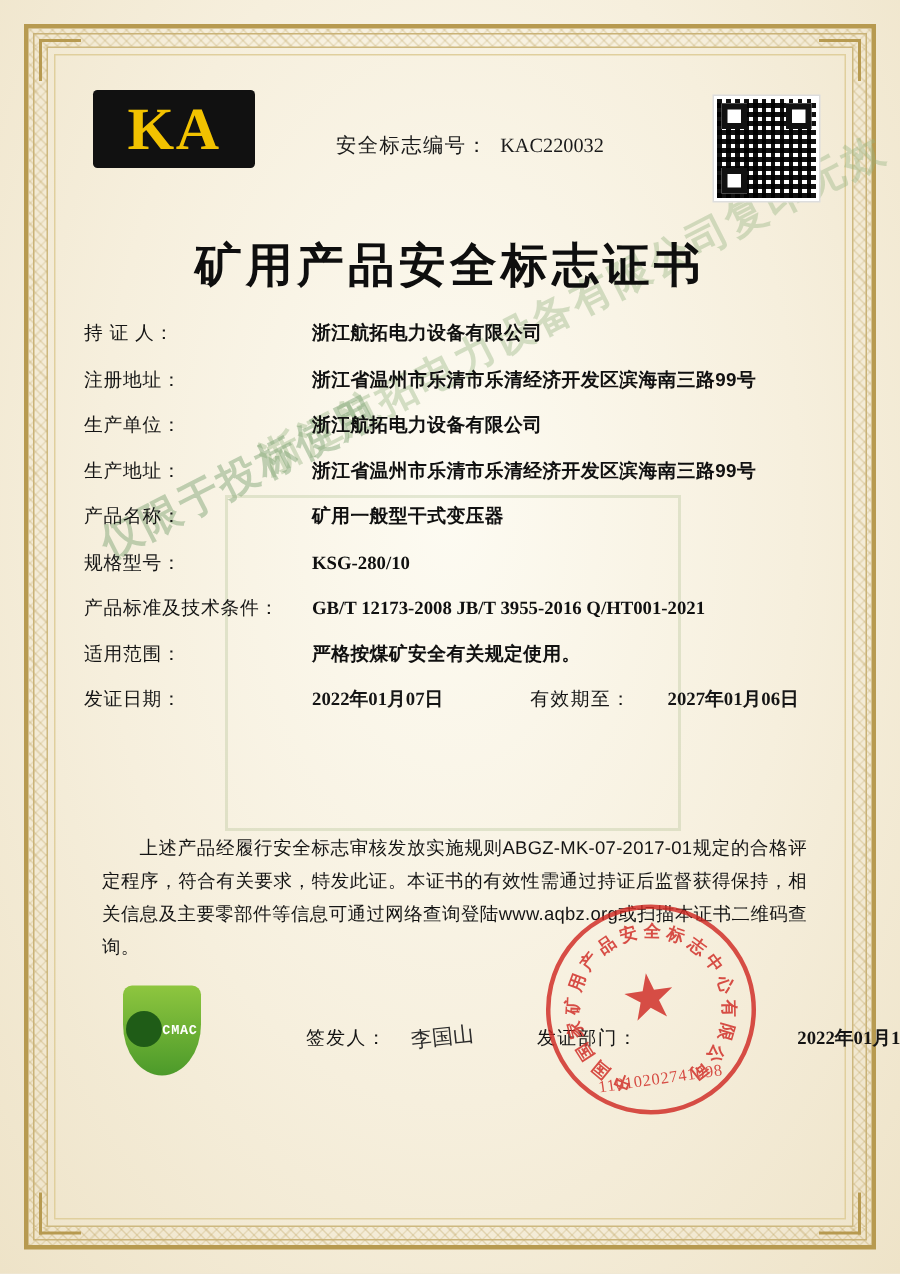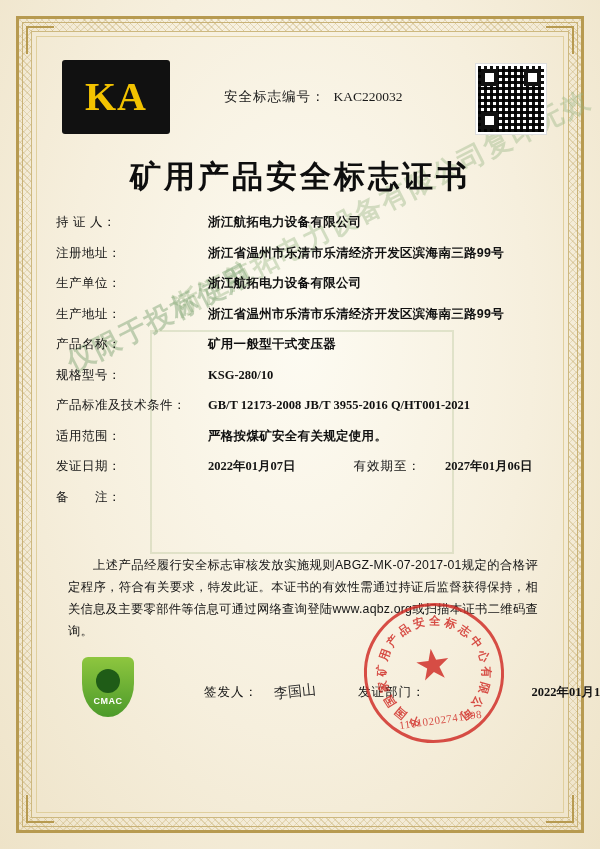--- a/index.html
+++ b/index.html
@@ -76,21 +76,21 @@
 
   .content {
     position: absolute;
     left: 44px; top: 46px; right: 44px; bottom: 44px;
   }
 
   
   .logo {
     position: absolute;
     left: 18px; top: 14px;
-    width: 108px; height: 74px;
+    width: 108px; height: 52px;
     background: #111;
     border-radius: 3px;
     display: flex;
     align-items: center;
     justify-content: center;
   }
   .logo-text {
     color: #f2c200;
     font-family: "Liberation Serif", serif;
     font-weight: bold;
@@ -212,25 +212,25 @@
   .cmac {
     position: absolute;
     left: 38px; bottom: 88px;
     width: 52px; height: 60px;
   }
   .cmac .shield {
     width: 52px; height: 60px;
     background: linear-gradient(#8ec63f, #4c9a2a);
     border-radius: 6px 6px 26px 26px / 6px 6px 34px 34px;
     display: flex;
-    flex-direction: column;
+    flex-direction: row;
     align-items: center;
     justify-content: center;
     color: #fff;
-    font-family: Liberation Sans, sans-serif;
+    font-family: Liberation Mono, monospace;
   }
   .cmac .inner-circle {
     width: 24px; height: 24px;
     border-radius: 50%;
     background: #1f5c17;
     margin-bottom: 3px;
   }
   .cmac .cmac-text {
     font-size: 9px;
     letter-spacing: 0.5px;
@@ -411,24 +411,20 @@
         <span class="value">严格按煤矿安全有关规定使用。</span>
       </div>
 
       <div class="row two-col">
         <span class="label">发证日期：</span>
         <span class="date-val">2022年01月07日</span>
         <span class="mid-label">有效期至：</span>
         <span class="mid-value">2027年01月06日</span>
       </div>
 
-      <div class="row">
-        <span class="label">备　　注：</span>
-        <span class="value"></span>
-      </div>
 
     </div>
 
     <div class="para">上述产品经履行安全标志审核发放实施规则ABGZ-MK-07-2017-01规定的合格评定程序，符合有关要求，特发此证。本证书的有效性需通过持证后监督获得保持，相关信息及主要零部件等信息可通过网络查询登陆www.aqbz.org或扫描本证书二维码查询。</div>
 
     <div class="cmac">
       <div class="shield">
         <div class="inner-circle"></div>
         <div class="cmac-text">CMAC</div>
       </div>

